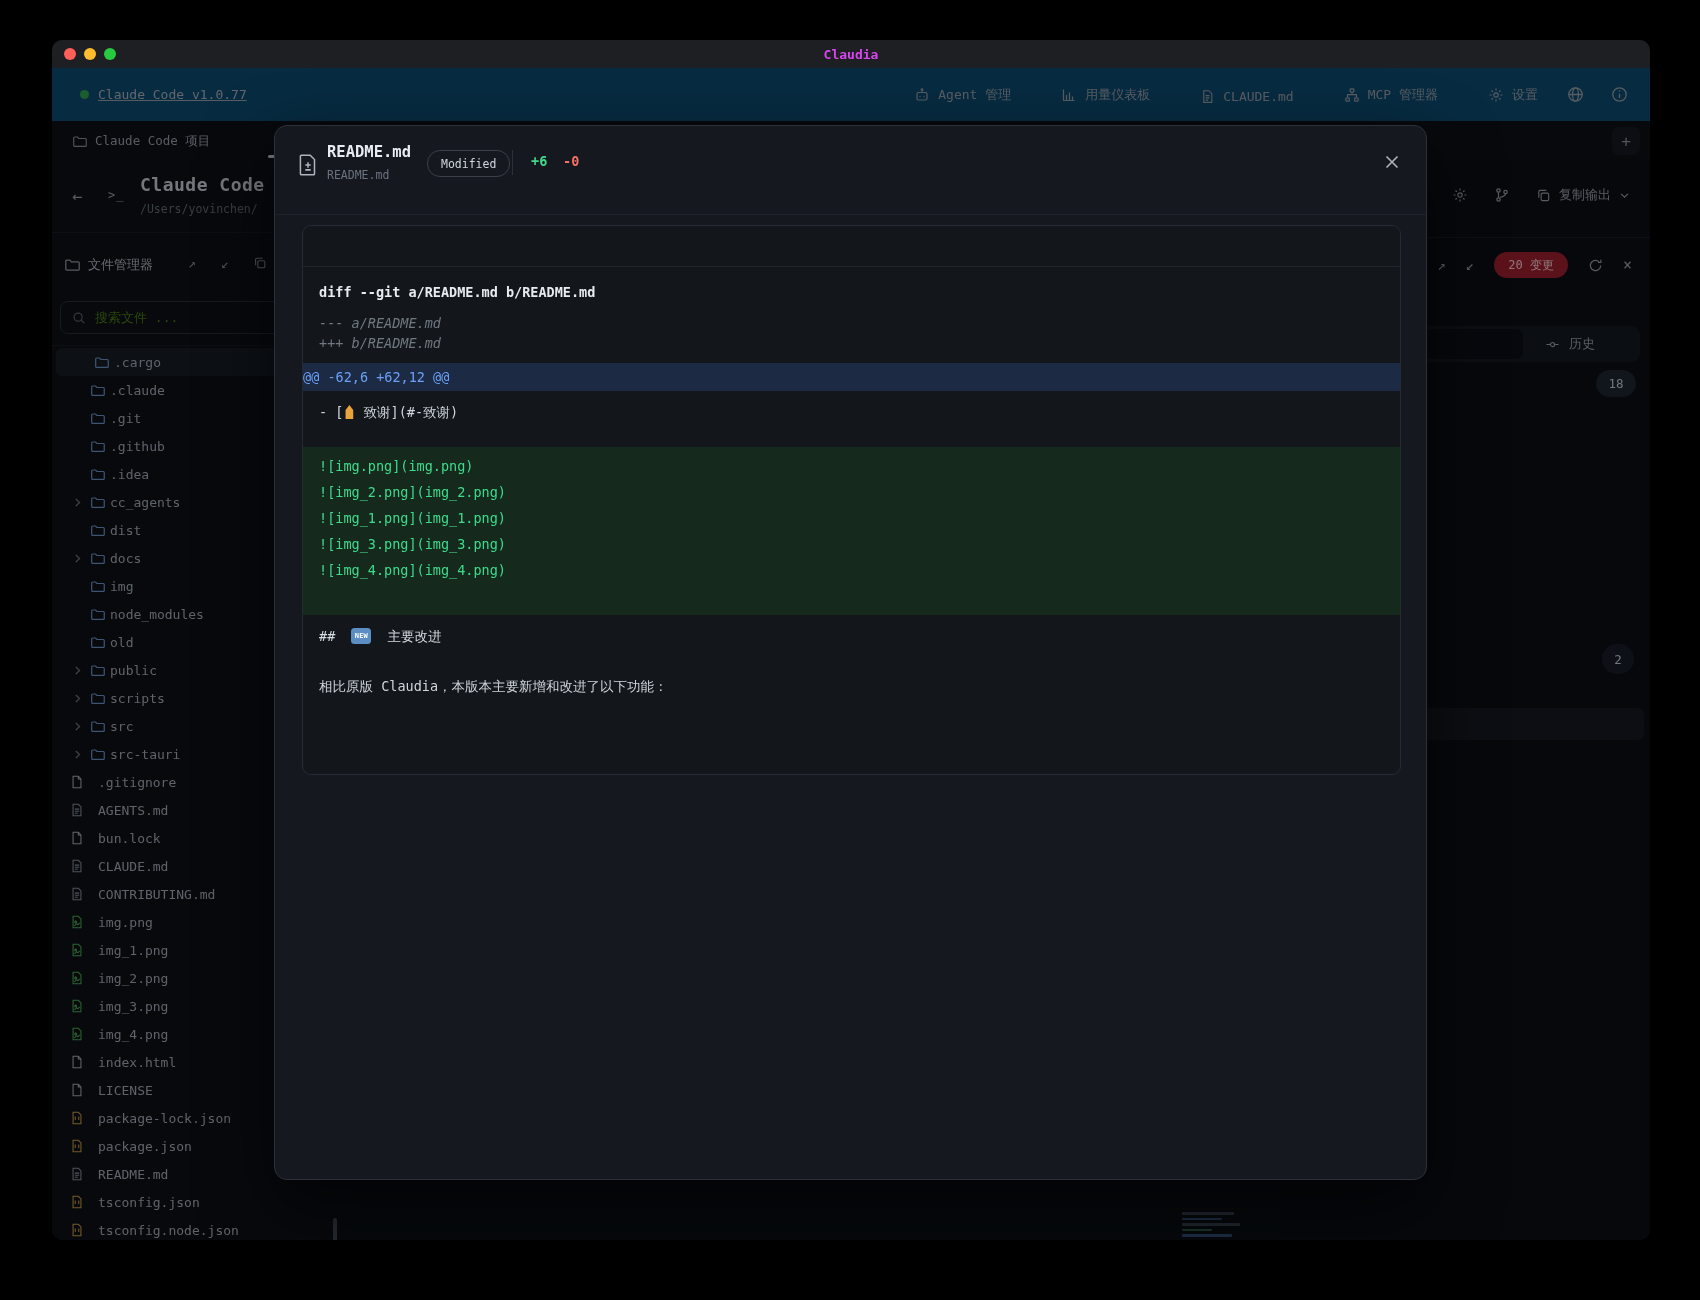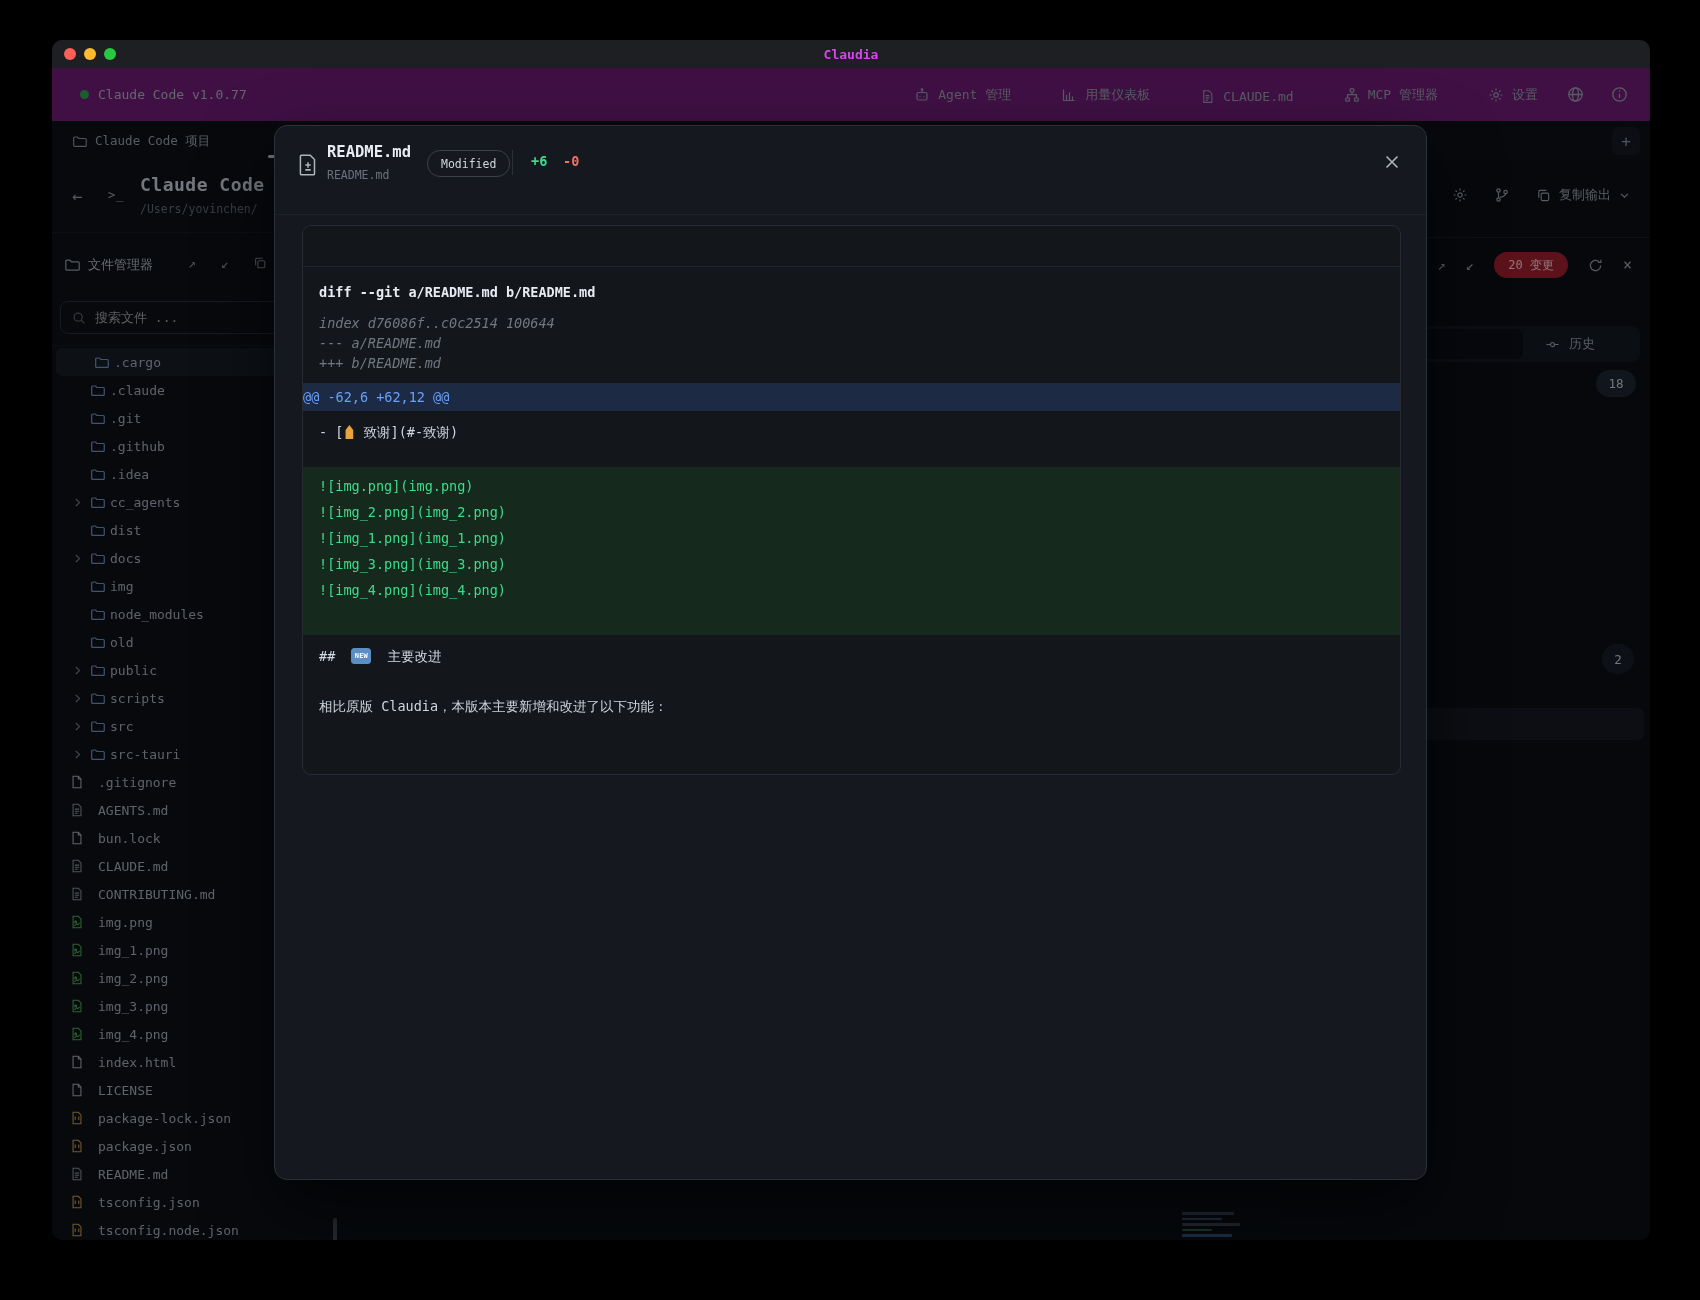--- a/index.html
+++ b/index.html
@@ -9,22 +9,22 @@
   #window{position:absolute;left:52px;top:40px;width:1598px;height:1200px;
           background:#080a0d;border-radius:10px;overflow:hidden;}
   
   .titlebar{position:absolute;left:0;top:0;right:0;height:28px;background:#1d1f22;
             display:flex;align-items:center;}
   .lights{display:flex;gap:8px;margin-left:12px;}
   .light{width:12px;height:12px;border-radius:50%;}
   .titlebar .title{position:absolute;left:0;right:0;text-align:center;
             font-size:13px;font-weight:bold;color:#d946ef;}
   
-  .appheader{position:absolute;left:0;top:28px;right:0;height:53px;background:#701a75;
-             border-bottom:1px solid #14181e;display:flex;align-items:center;}
+  .appheader{position:absolute;left:0;top:28px;right:0;height:53px;background:#0c4a6e;
+             border-bottom:1px solid #14181e;display:flex;align-items:center;text-decoration:underline;}
   .ver{display:flex;align-items:center;gap:9px;margin-left:28px;font-size:13px;color:#aeb4bc;}
   .greendot{width:9px;height:9px;border-radius:50%;background:#2fa24a;}
   .topmenu{position:absolute;right:112px;display:flex;gap:50px;align-items:flex-end;}
   .menu-item{display:flex;align-items:center;gap:8px;font-size:13px;color:#9aa1a9;cursor:default;}
   .iconbtn{display:flex;align-items:center;justify-content:center;color:#9aa1a9;}
   .globebtn{position:absolute;right:66px;}
   .infobtn{position:absolute;right:22px;}
   svg{display:block;}
   
   .tabbar{position:absolute;left:0;top:81px;right:0;height:39px;background:#0b0d10;
@@ -40,21 +40,21 @@
   .backarrow{position:absolute;left:20px;top:26px;font-size:17px;color:#9aa1a9;}
   .termicon{position:absolute;left:56px;top:28px;font-size:12px;color:#9aa1a9;letter-spacing:1px;}
   .proj-title{position:absolute;left:88px;top:14px;font-size:18px;font-weight:bold;color:#cdd3d9;letter-spacing:.5px;white-space:nowrap;}
   .proj-path{position:absolute;left:88px;top:42px;font-size:11.5px;color:#646b73;white-space:nowrap;}
   .fm-row{position:absolute;left:0;top:85px;width:288px;height:40px;}
   .fm-title{position:absolute;left:36px;top:11px;font-size:13px;color:#b3bac2;}
   .fm-folder{position:absolute;left:12px;top:12px;}
   .fm-ico{position:absolute;top:11px;font-size:13px;color:#8b929a;}
   .searchbox{position:absolute;left:8px;top:141px;width:272px;height:33px;border:1px solid #262c34;
              border-radius:8px;background:#0b0d10;display:flex;align-items:center;gap:9px;padding:0 11px;box-sizing:border-box;}
-  .searchbox .ph{font-size:13px;color:#a3a3a3;}
+  .searchbox .ph{font-size:13px;color:#4d7c0f;}
   .tree-sep{position:absolute;left:0;top:185px;width:288px;border-top:1px solid #14181e;}
   .tree{position:absolute;left:0;top:188px;width:288px;bottom:0;}
   .trow{position:relative;height:28px;display:flex;align-items:center;font-size:13px;color:#a7adb5;}
   .trow.sel{background:#171b21;border-radius:6px;margin:0 4px;}
   .trow .chev{position:absolute;left:20px;width:12px;color:#6f767e;}
   .trow .ticon{position:absolute;}
   .trow .tlabel{position:absolute;white-space:nowrap;}
   .scrollthumb{position:absolute;left:281px;top:1058px;width:4px;height:36px;border-radius:2px;background:#434a52;}
   
   .editor{position:absolute;left:288px;top:120px;width:940px;bottom:0;background:#0a0d11;}
@@ -644,21 +644,20 @@
         <svg width="16" height="16" viewBox="0 0 16 16" fill="none" stroke="#aeb4bc" stroke-width="1.6">
           <path d="M2.5 2.5l11 11M13.5 2.5l-11 11"></path>
         </svg>
       </div>
     </div>
 
     <div class="dpanel">
       <div class="phead"></div>
       <div class="dline dcmd">diff --git a/README.md b/README.md</div>
       <div class="dmeta-wrap" id="diff-meta">
-          <div class="dline dmeta">index d76086f..c0c2514 100644</div>
           <div class="dline dmeta">--- a/README.md</div>
           <div class="dline dmeta">+++ b/README.md</div>
         </div>
       <div class="hunk">@@ -62,6 +62,12 @@</div>
       <div class="dctx-wrap" id="diff-context">
           <div class="dline dctx">- [<span class="emj-pray"></span> 致谢](#-致谢)</div>
         </div>
       <div class="dadd-wrap" id="diff-added">
           <div class="dline dadd">![img.png](img.png)</div>
           <div class="dline dadd">![img_2.png](img_2.png)</div>

